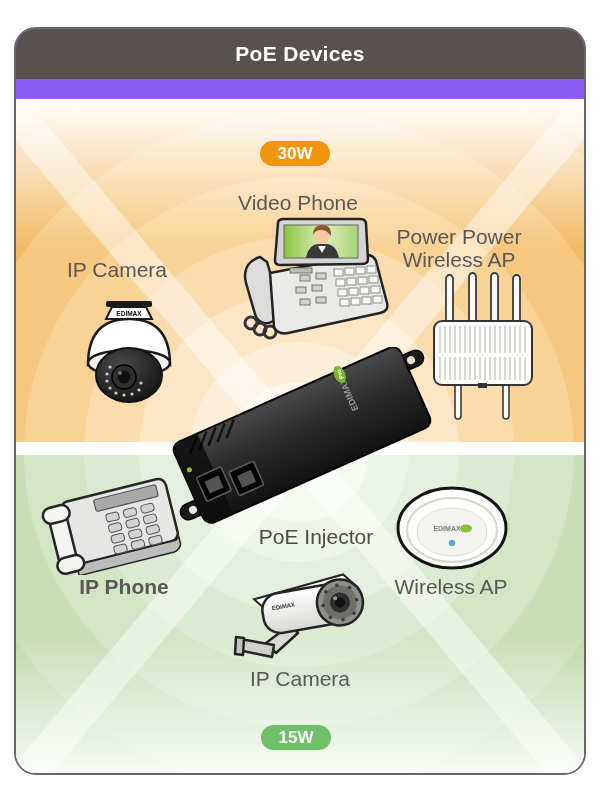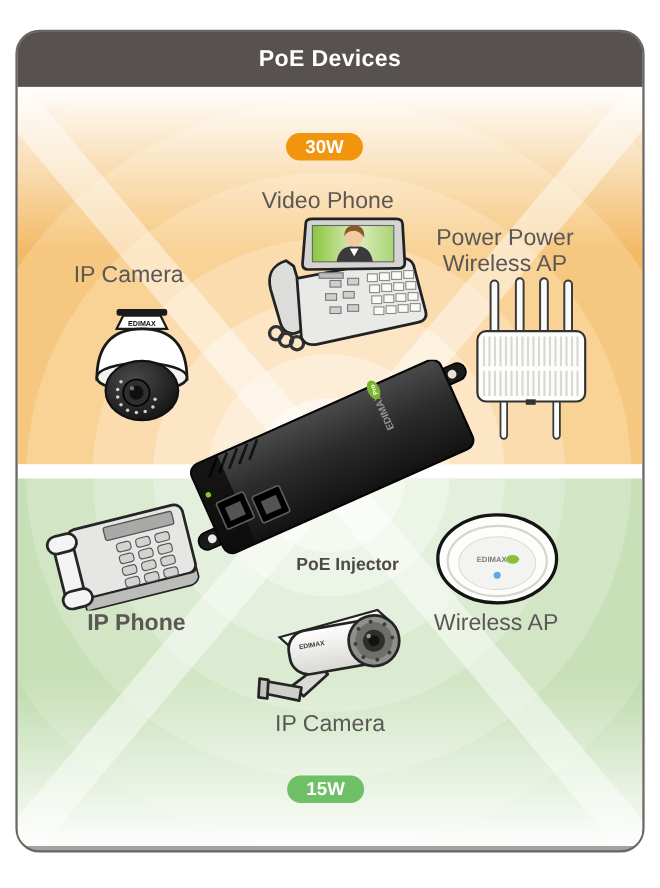--- a/index.html
+++ b/index.html
@@ -1,27 +1,27 @@
 <!DOCTYPE html>
 <html><head>
 <meta charset="utf-8">
 <style>
   html,body{margin:0;padding:0;background:#ffffff;}
   body{width:600px;height:807px;position:relative;font-family:"Liberation Sans",sans-serif;}
   .card{position:absolute;left:14px;top:27px;width:572px;height:748px;box-sizing:border-box;
-        border:2px solid #6b6764;border-radius:22px;overflow:hidden;background:#a3a3a3;}
+        border:2px solid #6b6764;border-radius:22px;overflow:hidden;background:#8b5cf6;}
   .card-header{height:50px;background:#57524f;display:flex;align-items:center;justify-content:center;}
   .card-header .title{color:#ffffff;font-size:21px;font-weight:700;letter-spacing:.3px;}
-  .content{position:relative;width:568px;height:690px;background:#fff;overflow:hidden;}
+  .content{position:relative;width:568px;height:690px;background:#fff;overflow:hidden;margin-top:20px;}
   .bg-svg{position:absolute;left:0;top:0;width:568px;height:694px;}
   .dev{position:absolute;}
   .device-label{position:absolute;transform:translateX(-50%);color:#5a5756;font-size:21px;
                 line-height:1.09;text-align:center;white-space:nowrap;}
-  .injector-label{position:absolute;transform:translateX(-50%);color:#4e4a47;font-size:16px;
-                  font-weight:700;white-space:nowrap;}
+  .injector-label{position:absolute;transform:translateX(-50%);color:#4e4a47;font-size:21px;
+                  font-weight:400;white-space:nowrap;}
   .badge{position:absolute;width:70px;height:25px;border-radius:13px;color:#fff;font-weight:700;
          font-size:17px;display:flex;align-items:center;justify-content:center;}
   .badge-30w{background:#f0950d;}
   .badge-15w{background:#6fbf66;align-items:center;}
   svg text{font-family:"Liberation Sans",sans-serif;}
 </style>
 </head>
 <body>
 
 <div class="card">

